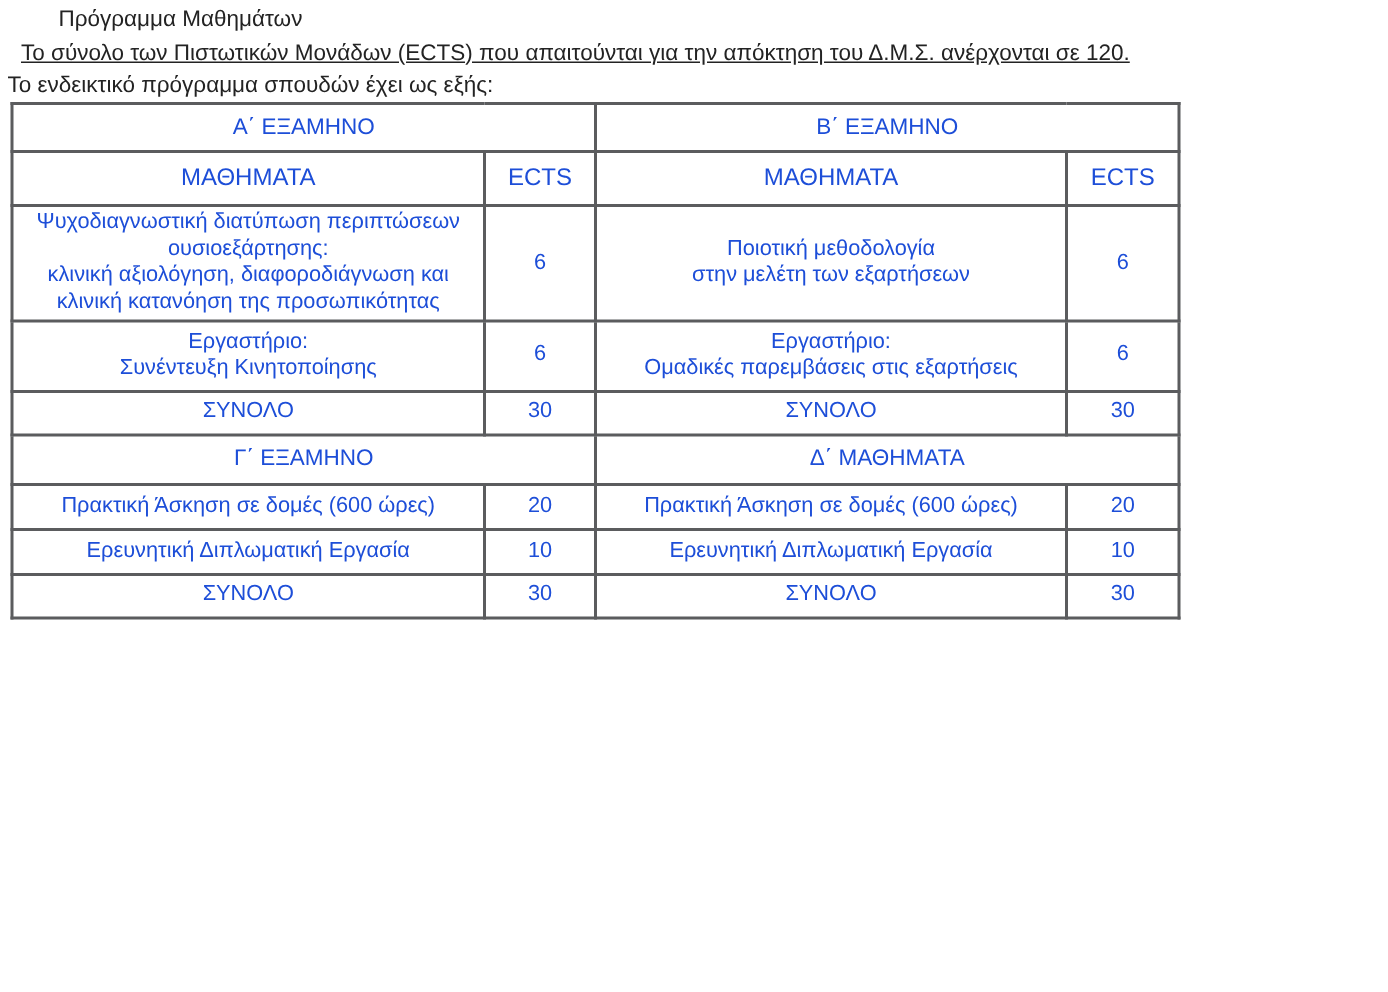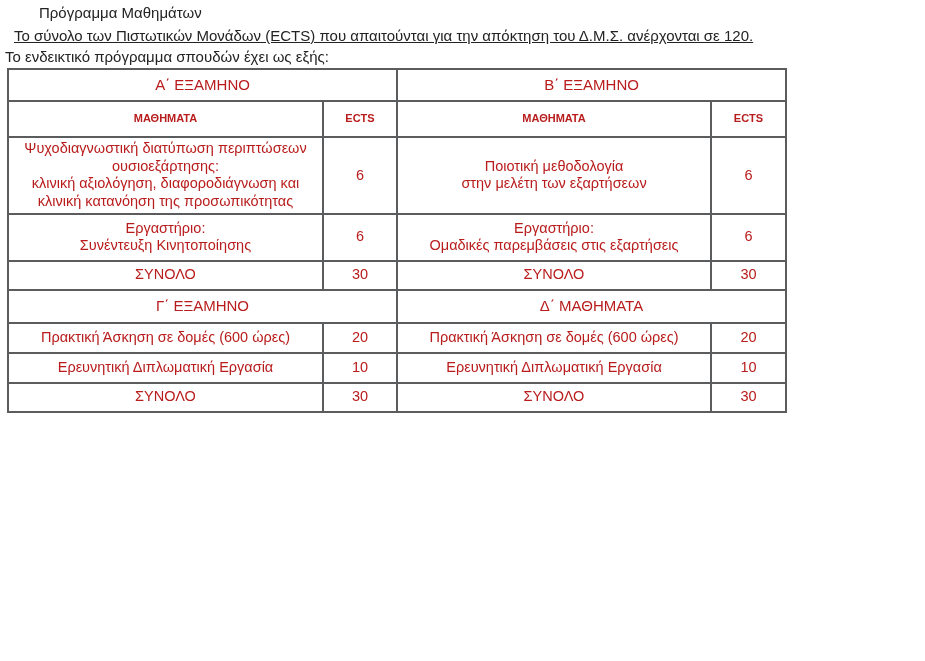--- a/index.html
+++ b/index.html
@@ -48,29 +48,28 @@
     table-layout: fixed;
   }
   table.curriculum td {
     border: 2px solid #5b5c5e;
     text-align: center;
     vertical-align: middle;
     font-size: 14.5px;
     line-height: 1.22;
     white-space: pre-line;
     padding: 2px 3px;
-    color: #b91c1c;
+    color: #1d4ed8;
     overflow: hidden;
   }
   tr.r-sem td {
     font-size: 15px;
   }
   tr.r-colhead td {
-    font-size: 11px;
-    font-weight: bold;
+    font-size: 16px;
   }
   td.total-label {
     text-align: right;
     padding-right: 7px;
     white-space: nowrap;
   }
   td.ects-val {
     white-space: nowrap;
   }
 </style>

